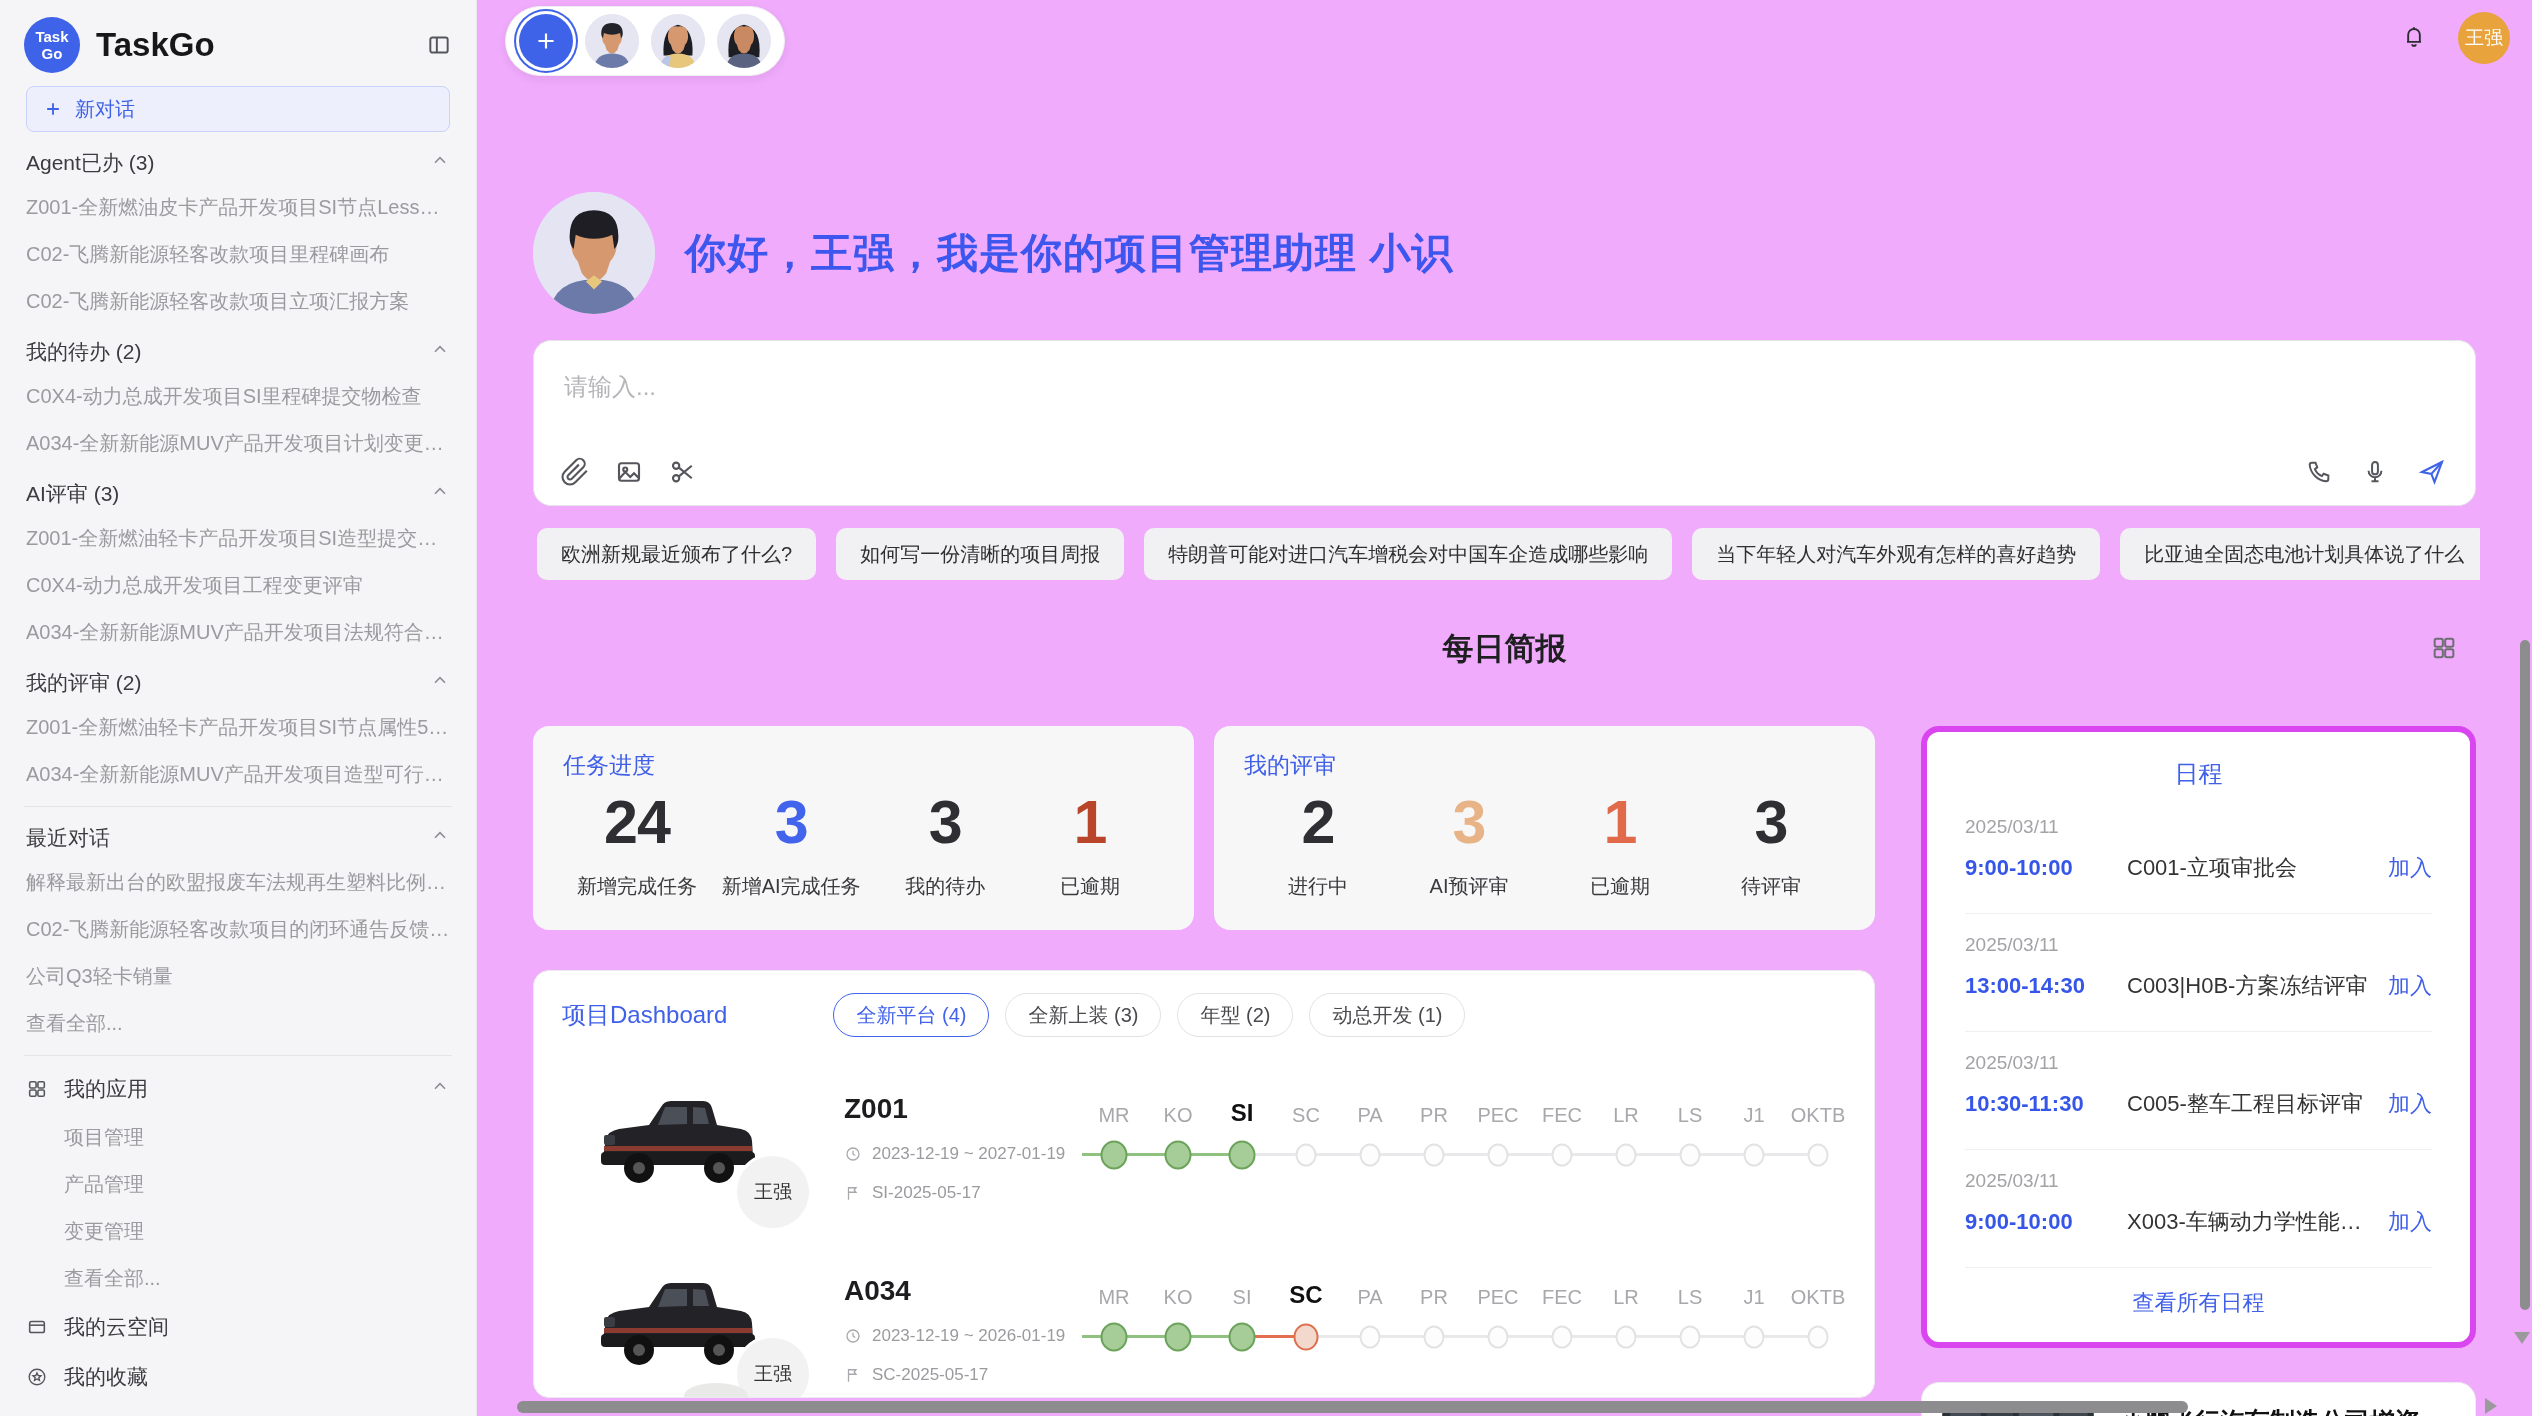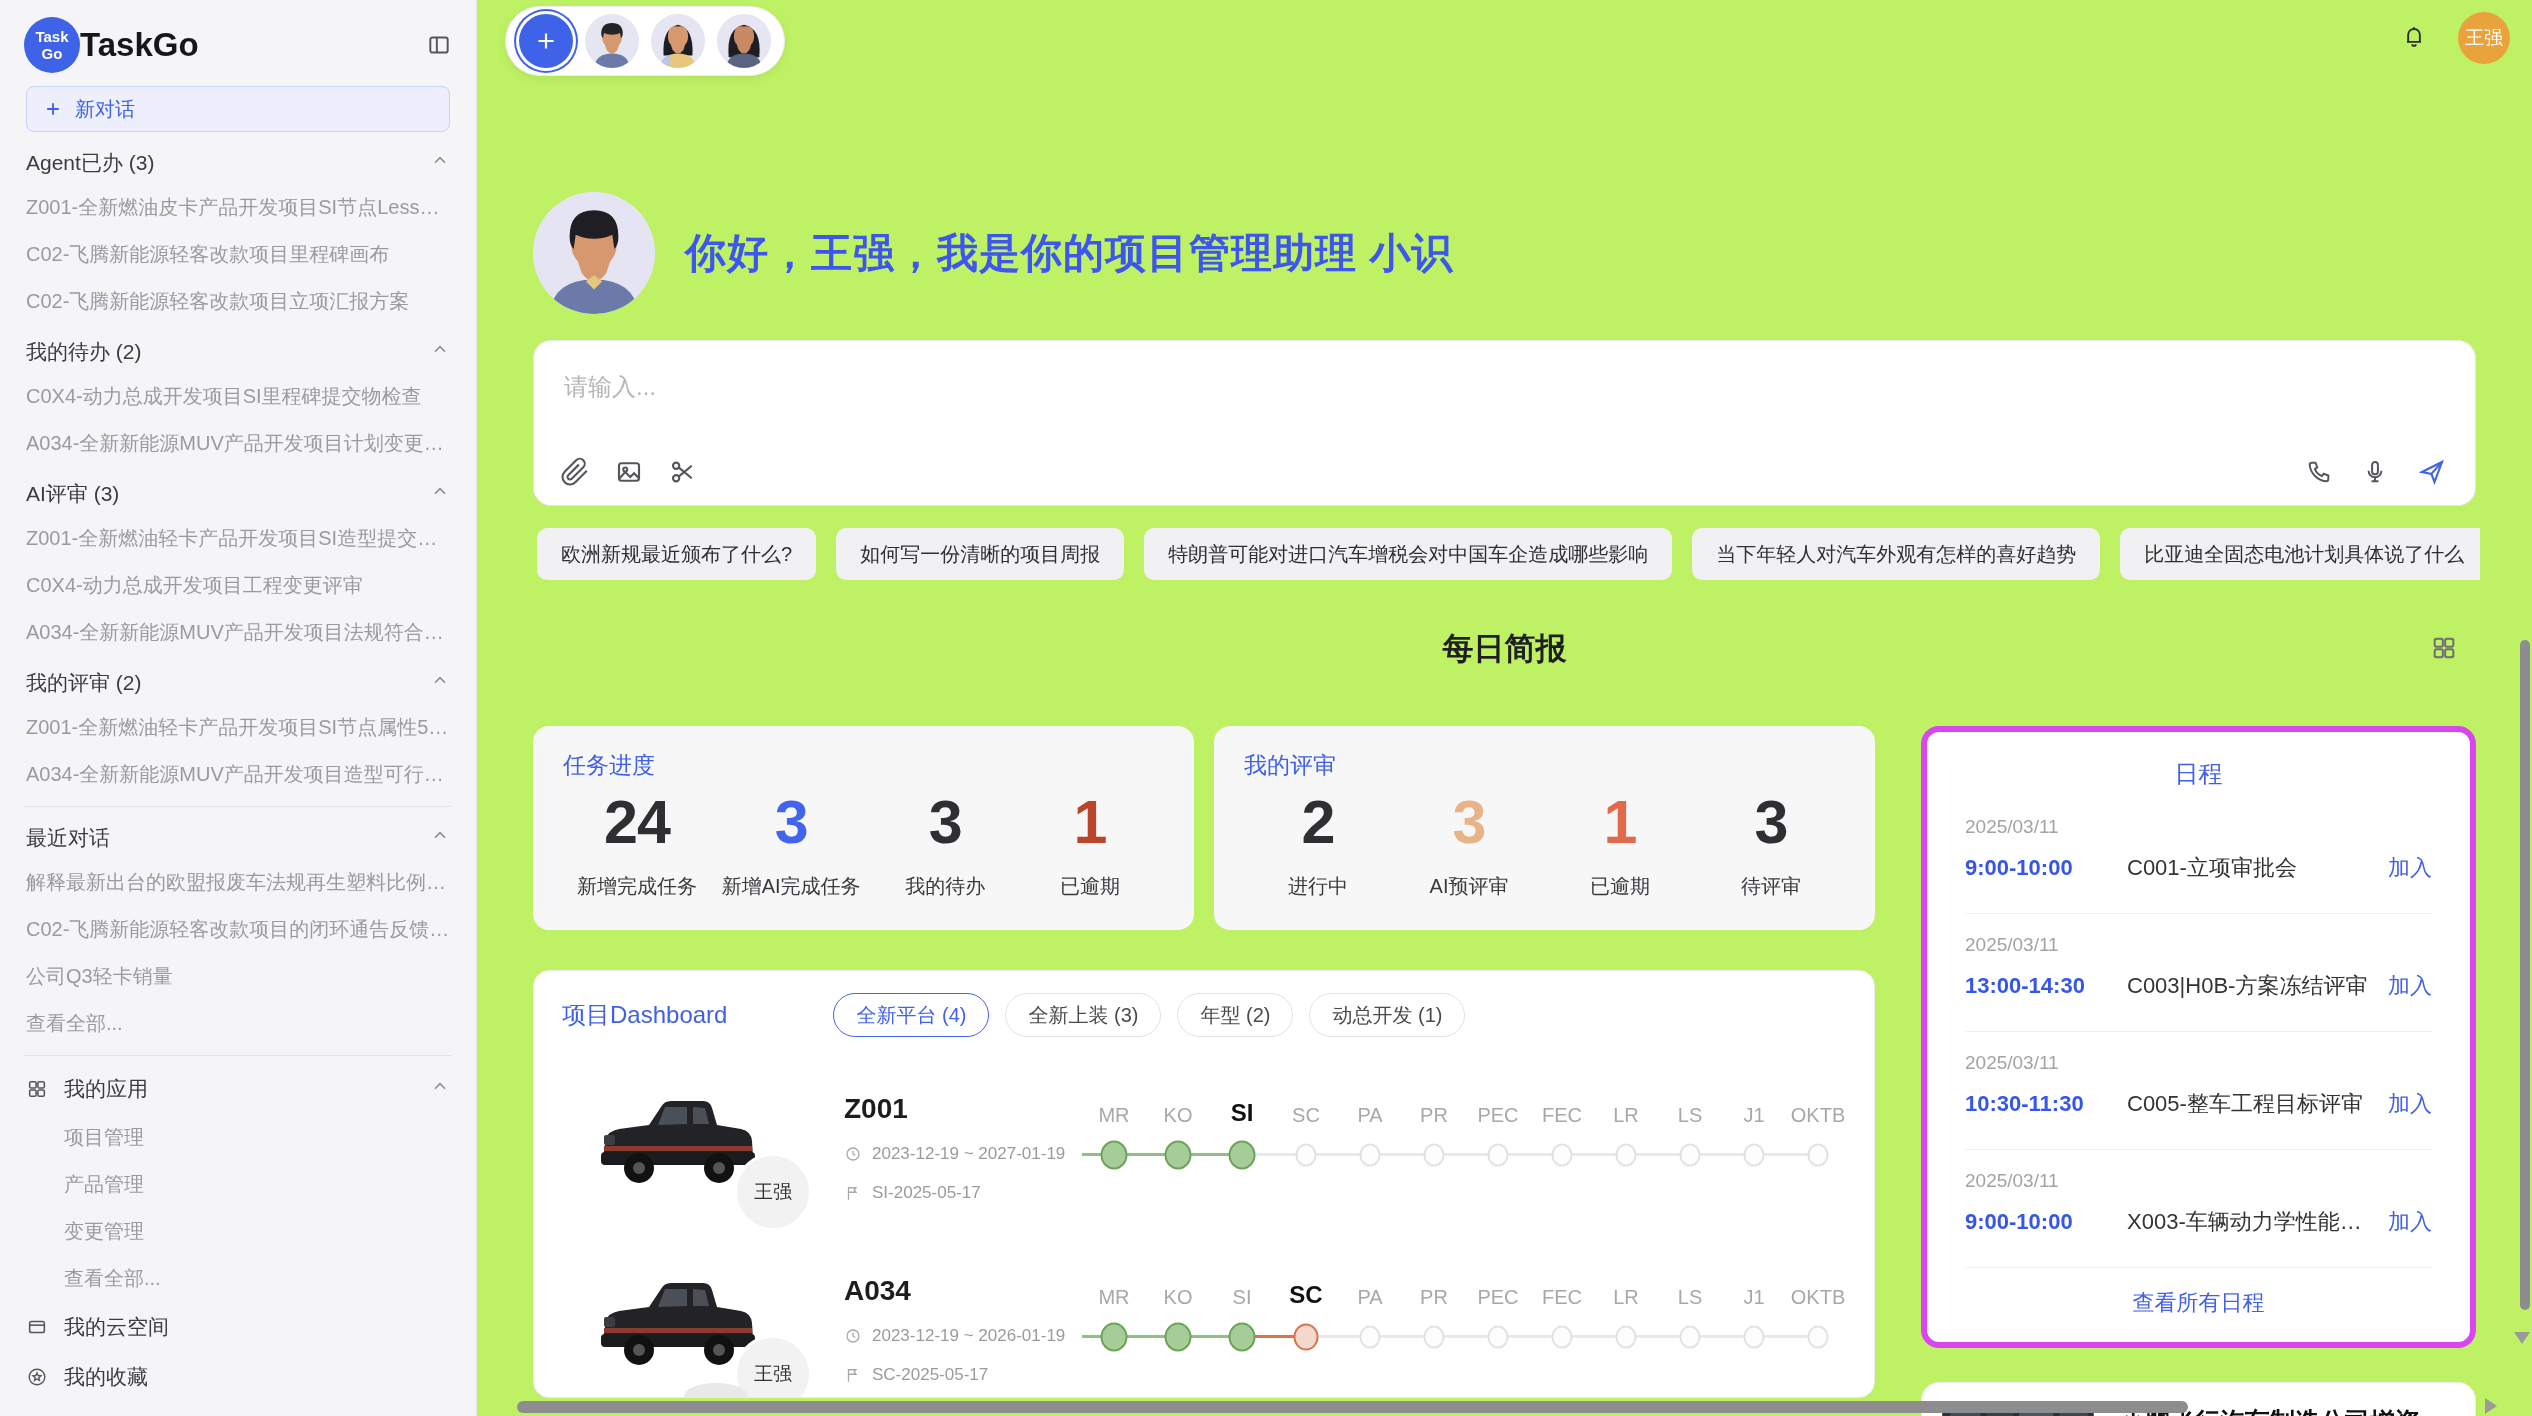--- a/index.html
+++ b/index.html
@@ -3,21 +3,21 @@
 <meta charset="utf-8">
 <style>
   html,body{margin:0;padding:0;}
   body{width:2532px;height:1416px;overflow:hidden;background:#fff;
        font-family:"Liberation Sans","DejaVu Sans",sans-serif;color:#222;}
   .app{display:flex;width:2532px;height:1416px;}
 
   
   .sidebar{width:477px;min-width:477px;background:#f5f5f7;border-right:1px solid #e9e9eb;
            box-sizing:border-box;padding:12px 24px 10px;display:flex;flex-direction:column;overflow:hidden;}
-  .side-header{display:flex;align-items:center;height:66px;}
+  .side-header{display:flex;align-items:center;gap:16px;height:66px;}
   .logo-circle{width:56px;height:56px;border-radius:50%;background:#3f63e8;color:#fff;
                display:flex;flex-direction:column;align-items:center;justify-content:center;
                font-size:15px;line-height:1.15;font-weight:bold;}
   .app-title{font-size:33px;font-weight:bold;color:#17171a;flex:1;}
   .icon-btn{color:#55565c;display:flex;align-items:center;justify-content:center;cursor:pointer;}
   .new-chat-btn{margin:8px 2px 2px;height:46px;border:1px solid #c9d2f8;background:#edeffc;
                 border-radius:8px;color:#3f63e8;font-size:20px;display:flex;align-items:center;
                 gap:12px;padding:0 16px;box-sizing:border-box;cursor:pointer;}
   .side-scroll{flex:1;overflow:hidden;margin-top:2px;}
   .side-sec-header{display:flex;justify-content:space-between;align-items:center;
@@ -26,21 +26,21 @@
   .side-item{padding:10px 2px;color:#9b9b9f;font-size:20px;white-space:nowrap;overflow:hidden;
              text-overflow:ellipsis;cursor:pointer;}
   .side-sec.with-divider{border-top:1px solid #e4e4e7;margin:8px -24px 0;padding:4px 24px 0;}
   .side-divider{border-top:1px solid #e4e4e7;margin:8px -24px;}
   .side-app-row{display:flex;align-items:center;gap:16px;font-size:21px;color:#3c3c40;
                 padding:11px 2px;cursor:pointer;}
   .side-app-row .row-chev{margin-left:auto;color:#8a8a90;}
   .side-subitem{padding:10px 2px 10px 40px;color:#9b9b9f;font-size:20px;cursor:pointer;}
 
   
-  .main{flex:1;position:relative;background:#bef264;overflow:hidden;}
+  .main{flex:1;position:relative;background:#f0abfc;overflow:hidden;}
 
   .topbar-pill{position:absolute;left:28px;top:6px;background:#fff;border:1px solid #efeff1;
                border-radius:40px;box-shadow:0 3px 10px rgba(0,0,0,.07);padding:7px 13px;
                display:flex;gap:12px;align-items:center;}
   .add-avatar{width:54px;height:54px;border-radius:50%;background:#3f63e8;color:#fff;
               display:flex;align-items:center;justify-content:center;
               box-shadow:0 0 0 3px #fff,0 0 0 5px #3f63e8;cursor:pointer;}
   .avatar{width:54px;height:54px;border-radius:50%;overflow:hidden;background:#e6e6f2;cursor:pointer;}
   .avatar svg{display:block;}
   .top-right{position:absolute;right:22px;top:12px;display:flex;align-items:center;gap:30px;}

